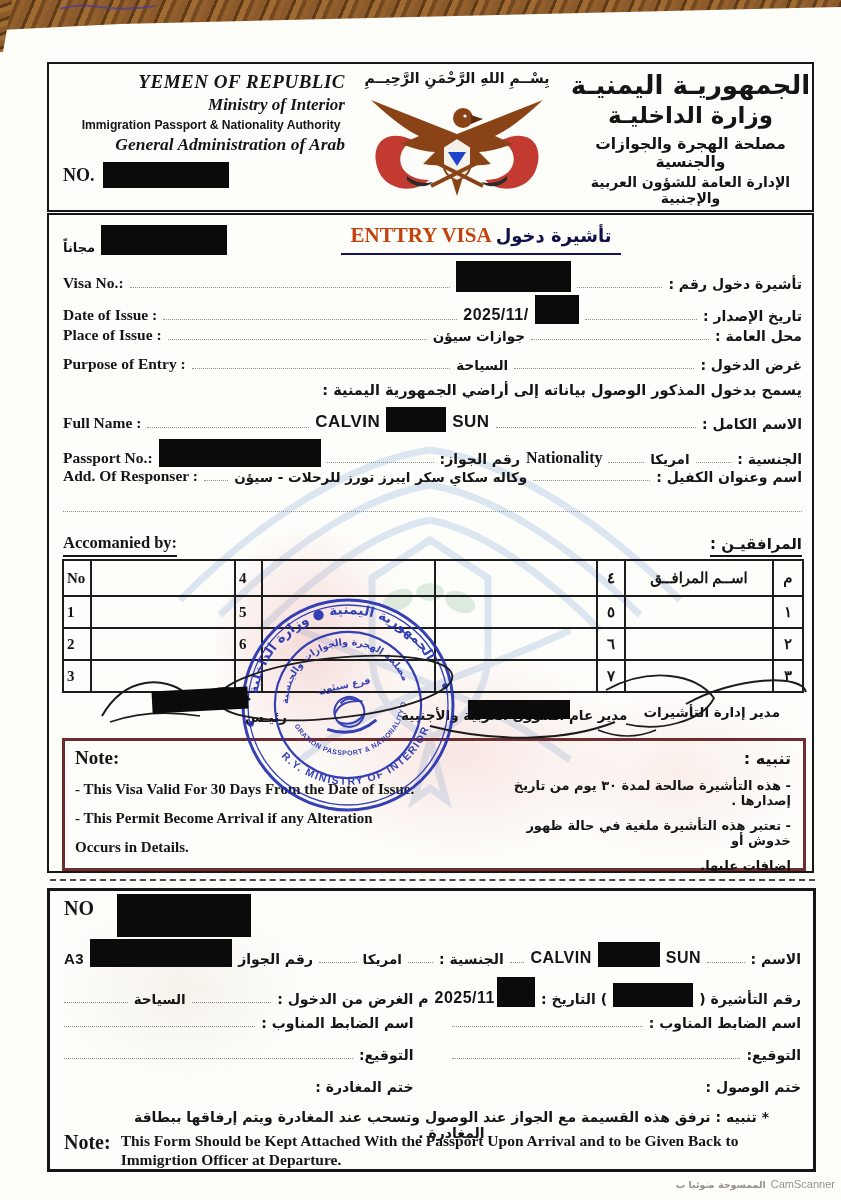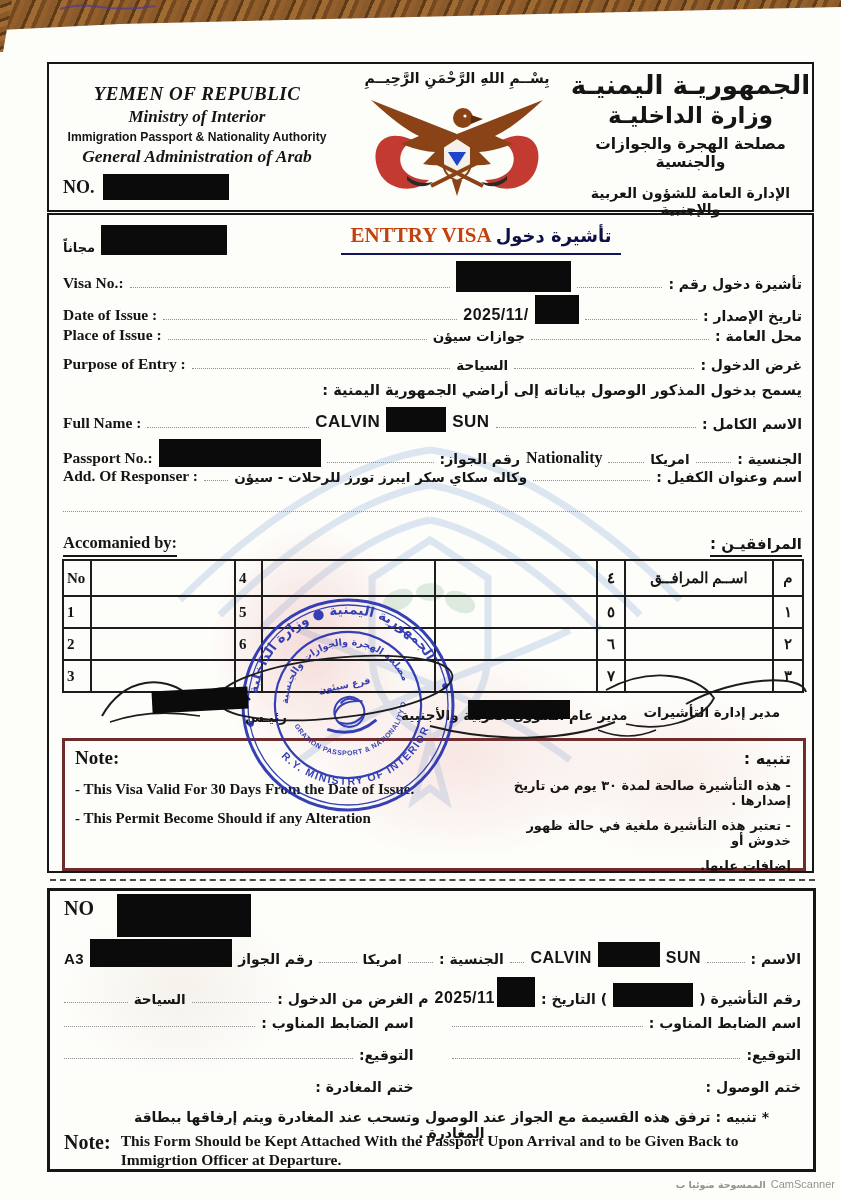--- a/index.html
+++ b/index.html
@@ -20,34 +20,34 @@
   .b2{left:290px;top:650px;width:340px;height:210px;background:radial-gradient(closest-side,rgba(228,150,148,.22),rgba(228,150,148,0));}
   .b3{left:540px;top:690px;width:270px;height:170px;background:radial-gradient(closest-side,rgba(228,160,150,.16),rgba(228,160,150,0));}
   .b4{left:60px;top:900px;width:240px;height:180px;background:radial-gradient(closest-side,rgba(210,190,170,.18),rgba(210,190,170,0));}
 
   .box{position:absolute;border:2.5px solid #161616;background:transparent;z-index:1;}
   .hdr{left:47px;top:62px;width:763px;height:146px;display:flex;}
   .main{left:47px;top:213px;width:763px;height:656px;}
   .slip{left:47px;top:888px;width:763px;height:278px;border-width:3.5px;}
 
   
-  .hdr-en{width:296px;text-align:center;padding-top:19px;}
+  .hdr-en{width:296px;text-align:right;padding-top:7px;}
   .he1{font:italic bold 19px "Liberation Serif",serif;letter-spacing:.5px;}
   .he2{font:italic bold 17px "Liberation Serif",serif;margin-top:2px;}
   .he3{font:bold 12.5px "Liberation Sans",sans-serif;transform:scaleX(.97);margin-top:3px;}
   .he4{font:italic bold 17.5px "Liberation Serif",serif;margin-top:2px;}
   .no-row{display:flex;align-items:center;gap:8px;margin:7px 0 0 14px;}
   .no-lbl{font:bold 18px "Liberation Serif",serif;}
   .hdr-c{width:224px;text-align:center;padding-top:6px;}
   .bismillah{font:bold 14px "DejaVu Sans",sans-serif;direction:rtl;}
   .hdr-ar{flex:1;text-align:center;direction:rtl;padding-top:6px;}
   .ha1{font:bold 26px "DejaVu Sans",sans-serif;}
   .ha2{font:bold 23px "DejaVu Sans",sans-serif;margin-top:2px;}
   .ha3{font:bold 15.5px "DejaVu Sans",sans-serif;margin-top:7px;}
-  .ha4{font:bold 14px "DejaVu Sans",sans-serif;margin-top:14px;}
+  .ha4{font:bold 14px "DejaVu Sans",sans-serif;margin-top:3px;}
 
   .redact{display:inline-block;background:#0b0b0b;z-index:7;}
   .redact-abs{position:absolute;background:#0b0b0b;z-index:7;}
 
   
   .row{position:absolute;left:14px;right:10px;display:flex;align-items:flex-end;gap:6px;z-index:2;}
   .el{font:bold 15.5px "Liberation Serif",serif;white-space:nowrap;}
   .al{font:bold 14px "DejaVu Sans",sans-serif;direction:rtl;white-space:nowrap;}
   .val{font:bold 13.5px "DejaVu Sans",sans-serif;direction:rtl;white-space:nowrap;}
   .vlat{font:bold 16px "Liberation Sans",sans-serif;white-space:nowrap;letter-spacing:.5px;}
@@ -313,21 +313,22 @@
       </table>
 
     <span class="sig-lbl" style="left:196px;top:494px;">رئيـس</span>
     <span class="sig-lbl" style="left:352px;top:492px;">مدير عام الشؤون العربية والأجنبية</span>
     <span class="sig-lbl" style="right:32px;top:489px;">مدير إدارة التأشيرات</span>
 
     <div class="notebox">
       <div class="note-en">
         <div class="note-en-h">Note:</div>
         <div class="note-en-l">- This Visa Valid For 30 Days From the Date of Issue.</div>
-        <div class="note-en-l">- This Permit Become Should if any Alteration</div>
+        <div class="note-en-l">- This Permit Become Arrival if any Alteration</div>
+        <div class="note-en-l">Occurs in Details.</div>
       </div>
       <div class="note-ar">
         <div class="note-ar-h">تنبيه :</div>
         <div class="note-ar-l">- هذه التأشيرة صالحة لمدة ٣٠ يوم من تاريخ إصدارها .</div>
         <div class="note-ar-l">- تعتبر هذه التأشيرة ملغية في حالة ظهور خدوش أو</div>
         <div class="note-ar-l">إضافات عليها.</div>
       </div>
     </div>
   </div>
 

